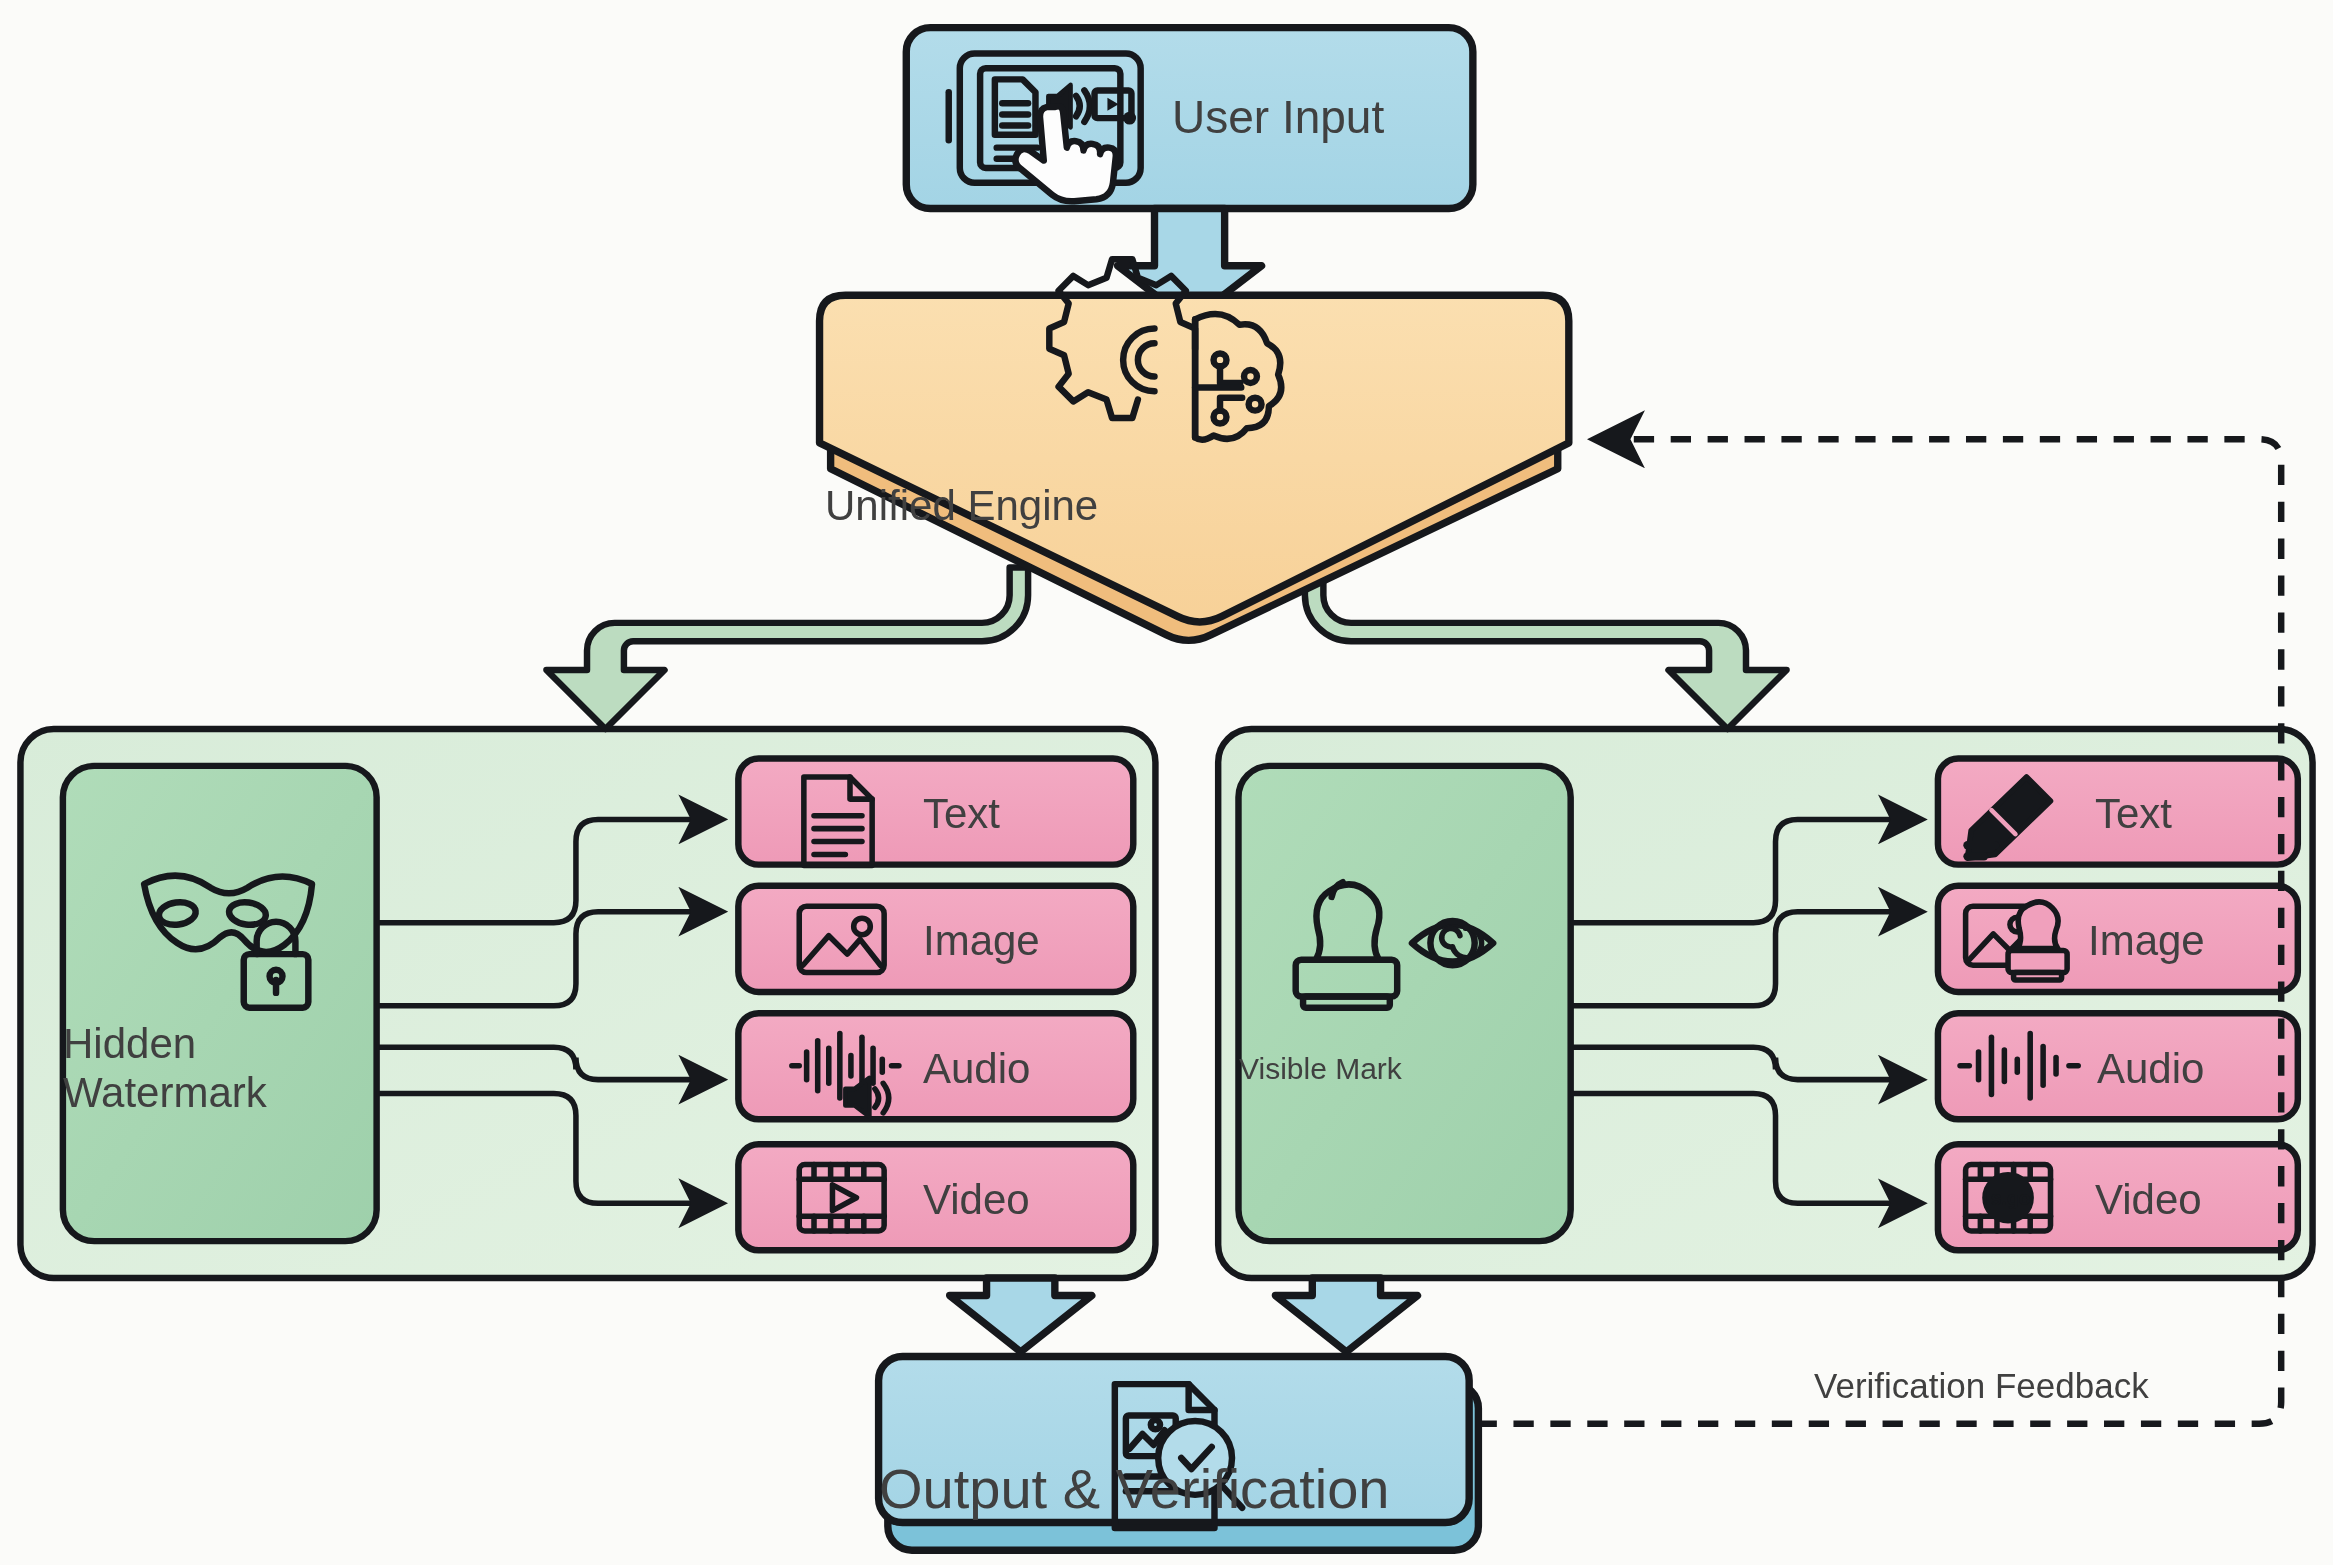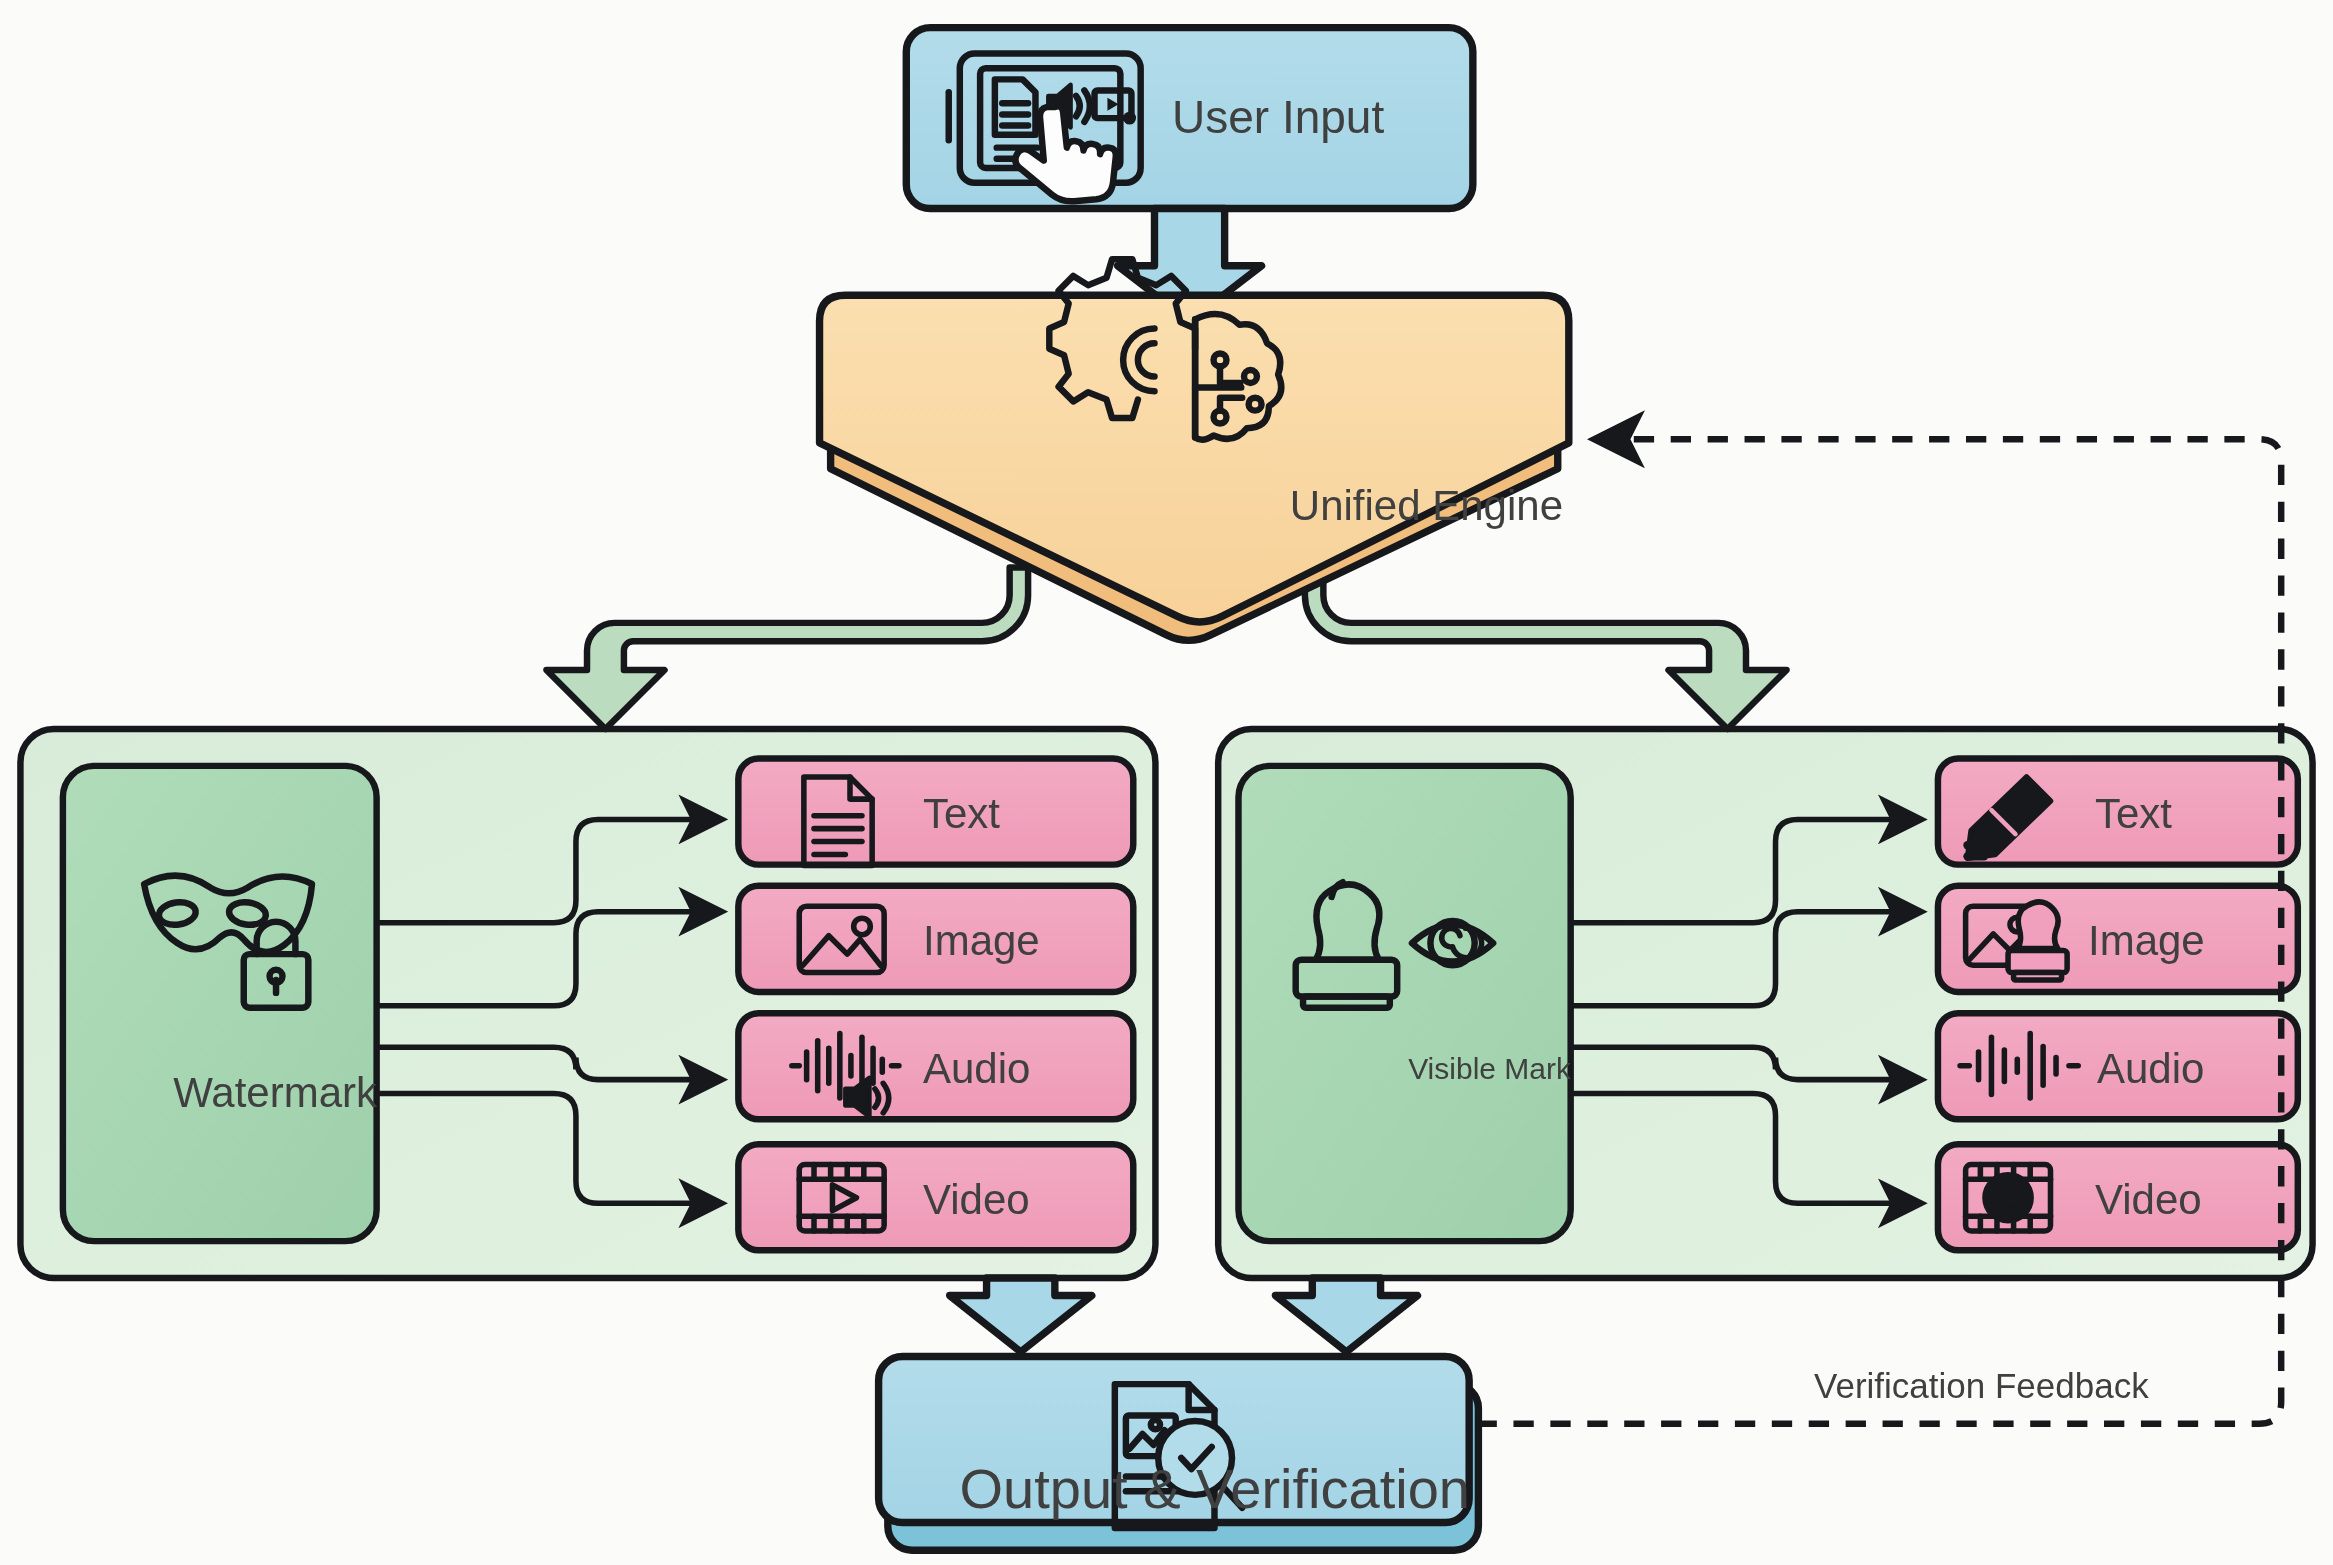--- a/index.html
+++ b/index.html
@@ -1,21 +1,21 @@
 <!DOCTYPE html>
 <html style="font-size:14.8px"><head>
 <meta charset="utf-8">
 <title>Unified Watermarking Engine Diagram</title>
 <style>
   html,body{margin:0;padding:0;background:#fbfbf9;}
   body{font-family:"Liberation Sans","DejaVu Sans",sans-serif;}
   #stage{position:relative;width:2333px;height:1565px;background:#fbfbf9;overflow:hidden;}
   #svg{position:absolute;inset:0;width:2333px;height:1565px;}
   .lbl{position:absolute;color:#404040;white-space:pre;line-height:1.12;}
-  .c{ text-align:right; }
+  .c{ text-align:left; }
   #stage svg text{font-family:"Liberation Sans","DejaVu Sans",sans-serif;fill:#16181c;}
 </style>
 </head>
 <body>
 
 <div id="stage">
 
   <svg id="svg" viewBox="0 0 2528 1696" xmlns="http://www.w3.org/2000/svg">
     <defs>
       <linearGradient id="gGreenBox" x1="0" y1="0" x2="1" y2="1">
@@ -312,20 +312,21 @@
       <text x="2176" y="1306" text-anchor="middle" font-size="21" fill="#ffffff" stroke="none" font-weight="bold">ls.go</text>
     </g>
   </svg>
 
   <div class="lbl" style="left:1172px;top:92px;font-size:46px;">User Input</div>
 
   <div class="lbl c" style="left:825px;top:482px;width:738px;font-size:42px;">Unified Engine</div>
 
   <div class="lbl c" style="left:879px;top:1458px;width:591px;font-size:56px;">Output &amp; Verification</div>
 
+  <div class="lbl c" style="left:63px;top:1020px;width:314px;font-size:42px;">Hidden</div>
   <div class="lbl c" style="left:63px;top:1069px;width:314px;font-size:42px;">Watermark</div>
 
   <div class="lbl c" style="left:1239px;top:1052px;width:332px;font-size:30px;">Visible Mark</div>
 
   <div class="lbl" style="left:923px;top:790px;font-size:42px;">Text</div>
   <div class="lbl" style="left:923px;top:917px;font-size:42px;">Image</div>
   <div class="lbl" style="left:923px;top:1045px;font-size:42px;">Audio</div>
   <div class="lbl" style="left:923px;top:1176px;font-size:42px;">Video</div>
 
   <div class="lbl" style="left:2095px;top:790px;font-size:42px;">Text</div>

